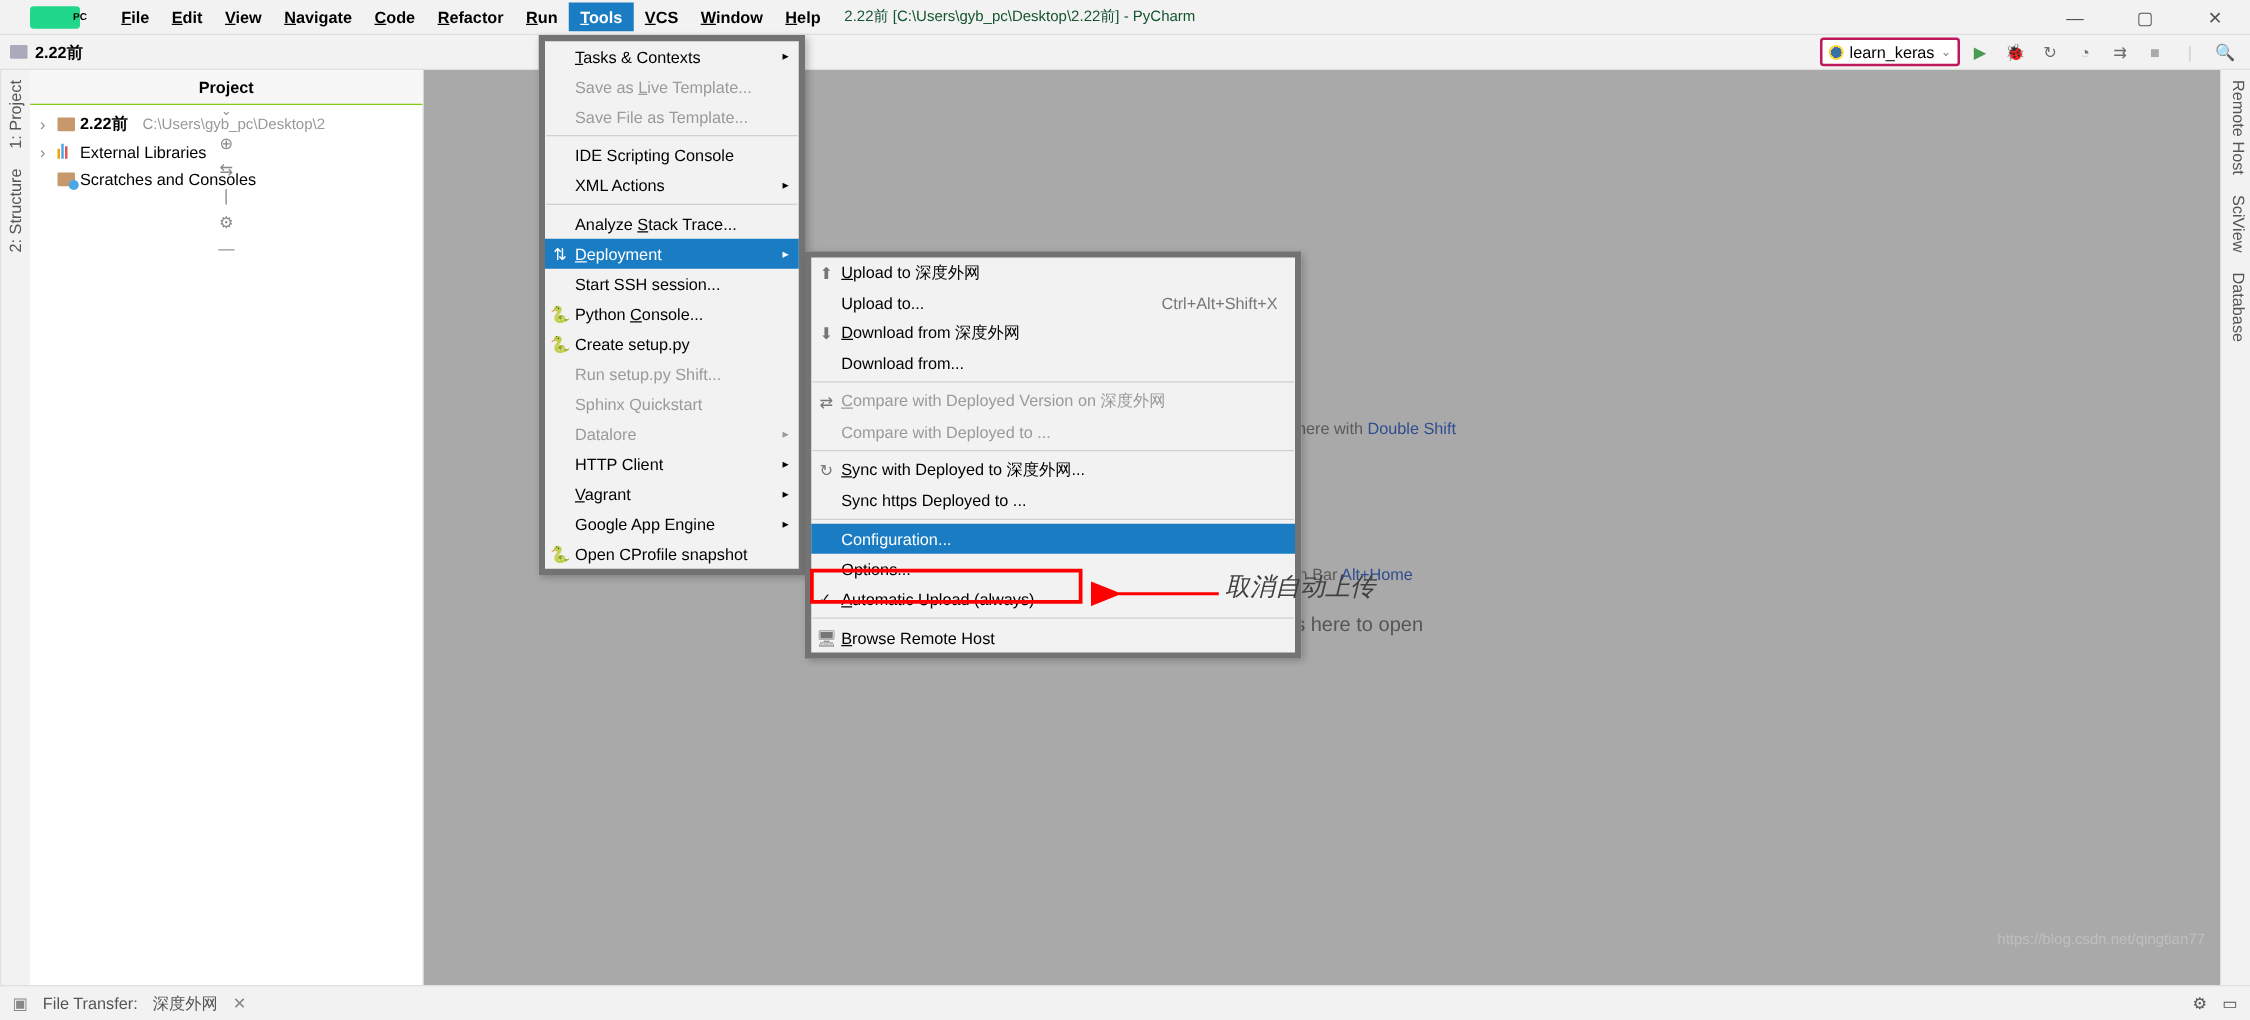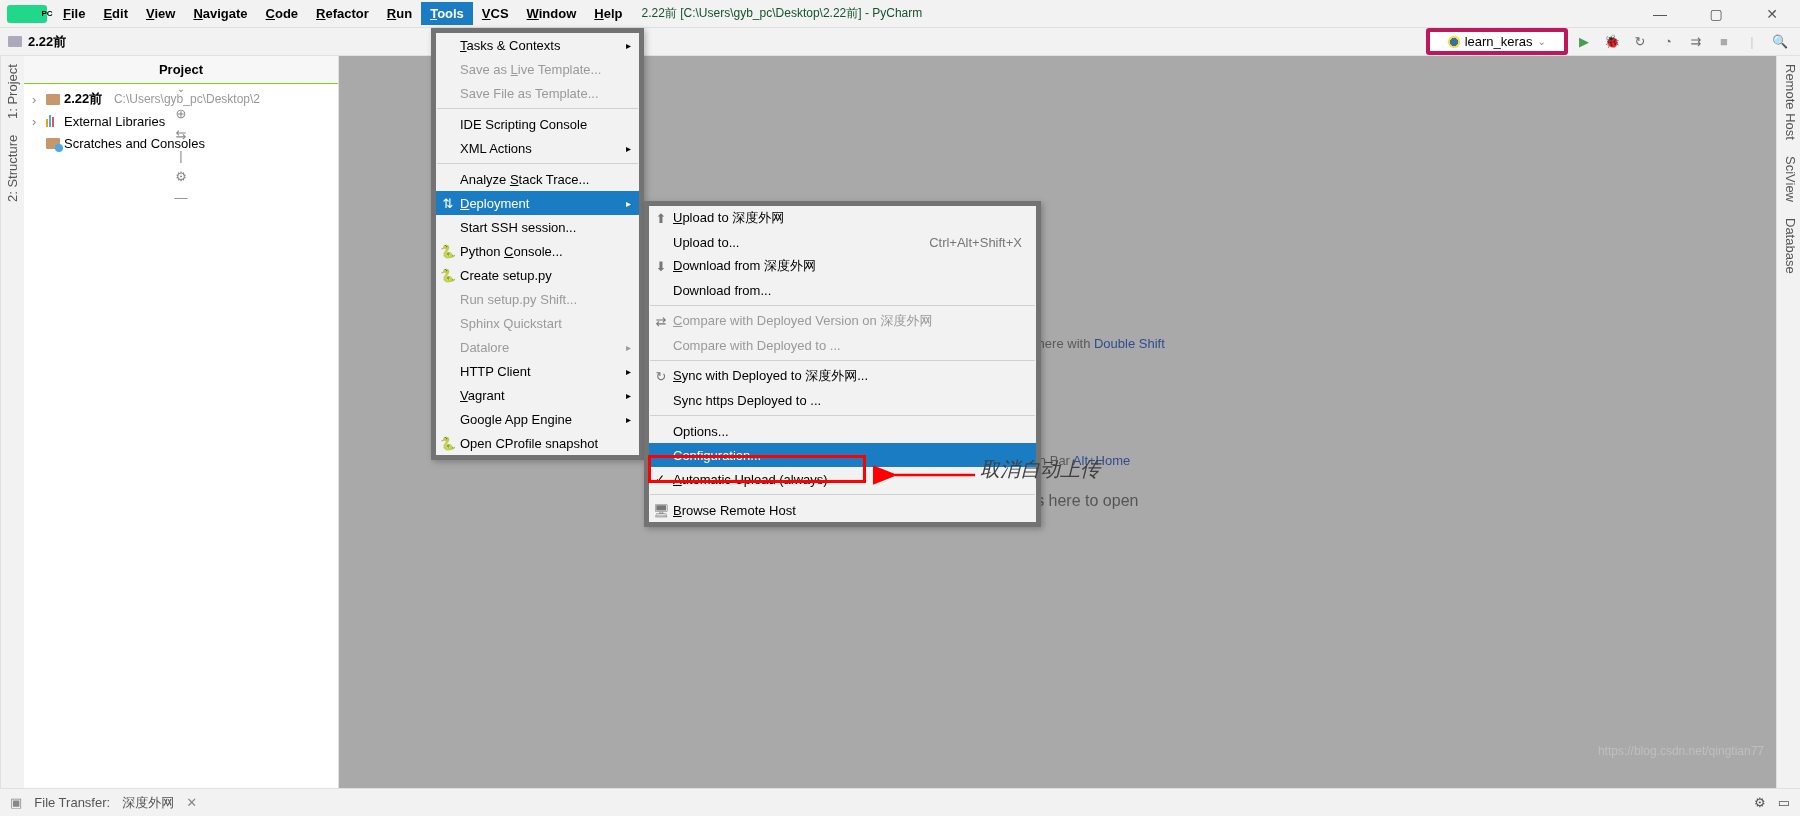--- a/index.html
+++ b/index.html
@@ -1,29 +1,29 @@
 <!DOCTYPE html>
 <html><head>
 <meta charset="utf-8">
 <style>
 * { box-sizing: border-box; margin: 0; padding: 0; font-family: "Segoe UI", Tahoma, sans-serif; font-size: 13px; }
 body { background: #fff; width: 1800px; height: 816px; overflow: hidden; position: relative; color: #000; }
 .menubar { height: 28px; background: #f2f2f2; display: flex; align-items: center; border-bottom: 1px solid #e0e0e0; }
-.pc-icon { width: 18px; height: 18px; background: #21d789; border-radius: 3px; margin: 0 7px; display: flex; align-items: center; justify-content: center; font-size: 8px; font-weight: bold; color: #000; padding-left: 40px; }
+.pc-icon { width: 18px; height: 18px; background: #21d789; border-radius: 3px; margin: 0 24px; display: flex; align-items: center; justify-content: center; font-size: 8px; font-weight: bold; color: #000; padding-left: 40px; }
 .menu-item { padding: 4px 9px; cursor: default; }
 .menu-item.open { background: #1a7dc4; color: #fff; }
 .menu-item u { text-decoration: underline; }
 .title-text { margin-left: 10px; color: #14532d; font-size: 12px; }
 .win-controls { margin-left: auto; display: flex; }
 .win-btn { width: 56px; height: 28px; display: flex; align-items: center; justify-content: center; font-size: 14px; color: #555; }
 
 .navbar { height: 28px; background: #f2f2f2; display: flex; align-items: center; padding: 0 8px; border-bottom: 1px solid #e0e0e0; position: relative; }
 .folder-icon { width: 14px; height: 11px; background: #aab; margin-right: 6px; border-radius: 1px; }
 .nav-right { margin-left: auto; display: flex; align-items: center; gap: 4px; }
-.run-config { border: 4px solid #be185d; background: #fff; padding: 2px 18px; display: flex; align-items: center; gap: 5px; border-radius: 3px; }
+.run-config { border: 2px solid #be185d; background: #fff; padding: 2px 5px; display: flex; align-items: center; gap: 5px; border-radius: 3px; }
 .py-dot { width: 12px; height: 12px; background: radial-gradient(#3572A5 50%, #FFD43B 50%); border-radius: 50%; }
 .tb-btn { width: 24px; height: 24px; display: flex; align-items: center; justify-content: center; color: #6e6e6e; }
 .tb-run { color: #499c54; }
 .tb-bug { color: #499c54; }
 
 .body-row { display: flex; height: calc(100% - 28px - 28px - 28px); }
 .left-gutter { width: 24px; background: #f2f2f2; border-right: 1px solid #e0e0e0; writing-mode: vertical-rl; transform: rotate(180deg); display: flex; justify-content: flex-end; padding: 8px 2px; gap: 16px; font-size: 11px; color: #555; }
 .gutter-label { display: flex; align-items: center; gap: 4px; }
 .proj-panel { width: 315px; background: #fff; border-right: 1px solid #e0e0e0; display: flex; flex-direction: column; }
 .proj-header { height: 28px; display: flex; align-items: center; padding: 0 8px; gap: 6px; border-bottom: 1px solid #84cc16; background: #f7f7f7; flex-direction: column; }
@@ -271,25 +271,25 @@
     </div>
     <div class="m-sep"></div>
     <div class="m-row">
       <span class="m-icon">↻</span>
       <span><u>S</u>ync with Deployed to 深度外网...</span>
     </div>
     <div class="m-row">
       <span>Sync https Deployed to ...</span>
     </div>
     <div class="m-sep"></div>
-    <div class="m-row">
-      <span>Options...</span>
-    </div>
     <div class="m-row sel">
       <span>Configuration...</span>
+    </div>
+    <div class="m-row">
+      <span>Options...</span>
     </div>
     <div class="m-row">
       <span class="m-check">✓</span>
       <span><u>A</u>utomatic Upload (always)</span>
     </div>
     <div class="m-sep"></div>
     <div class="m-row">
       <span class="m-icon">🖥</span>
       <span><u>B</u>rowse Remote Host</span>
     </div>

